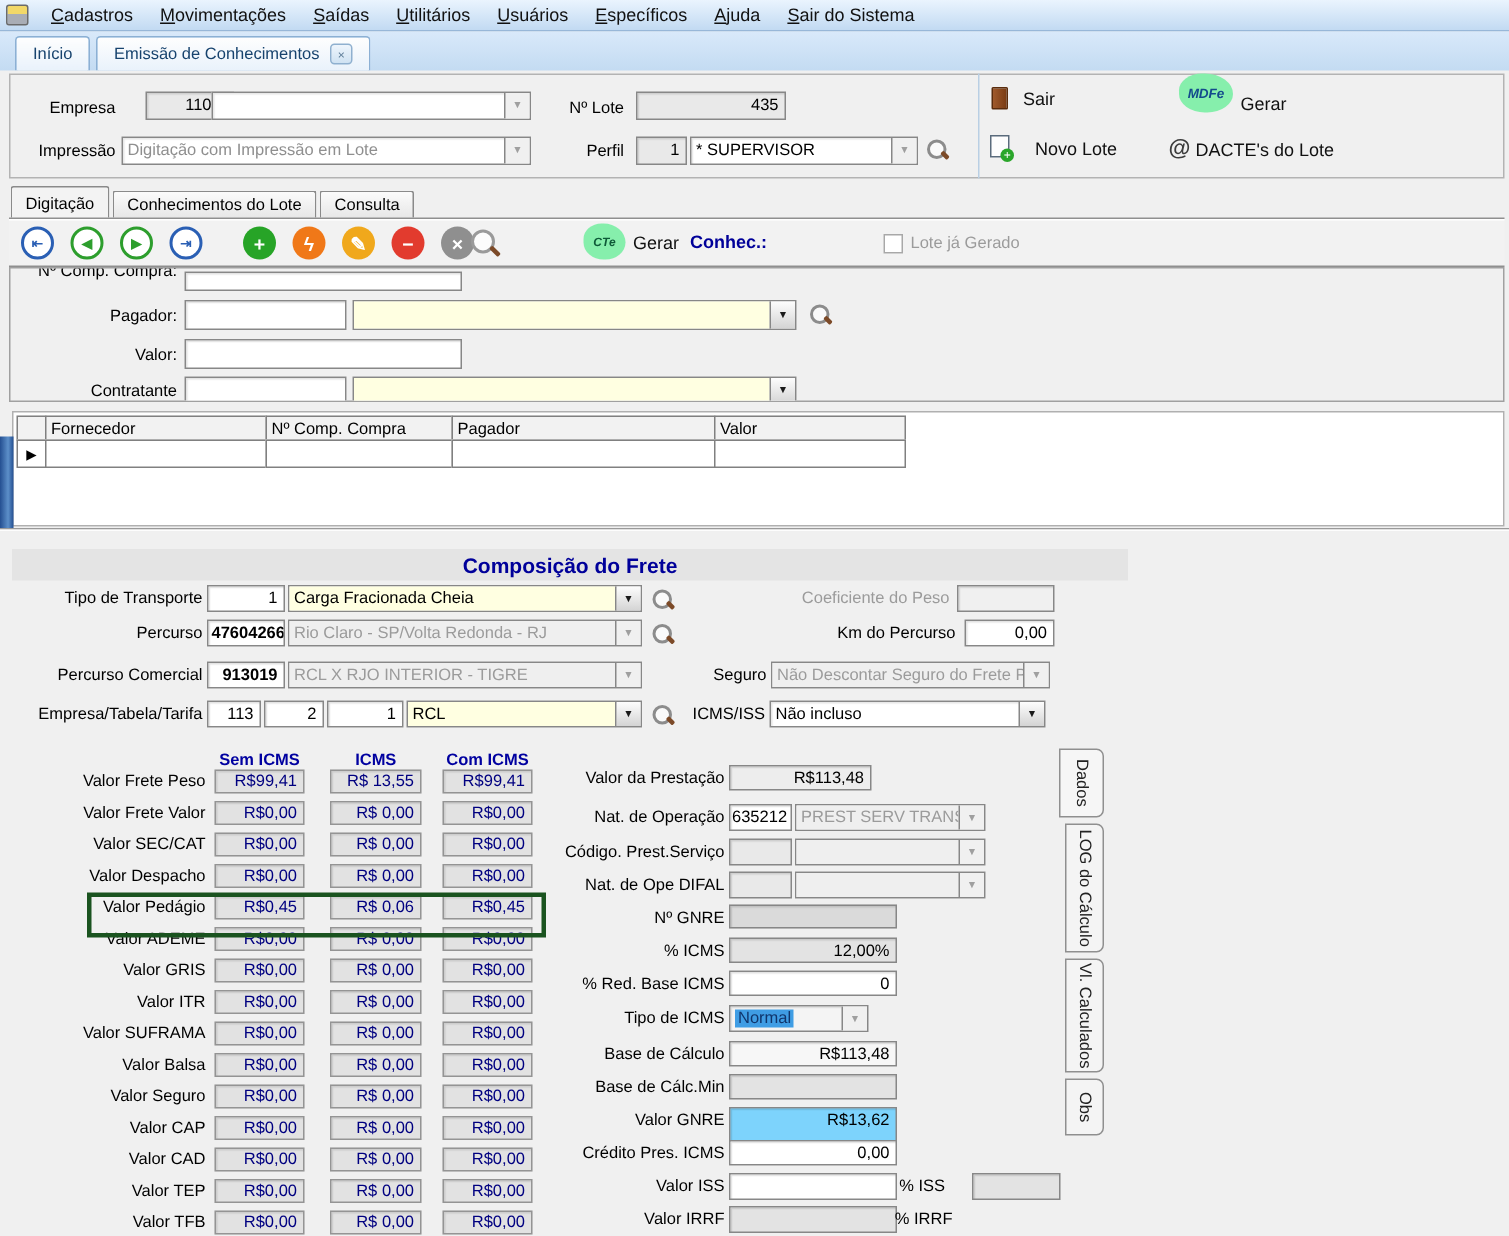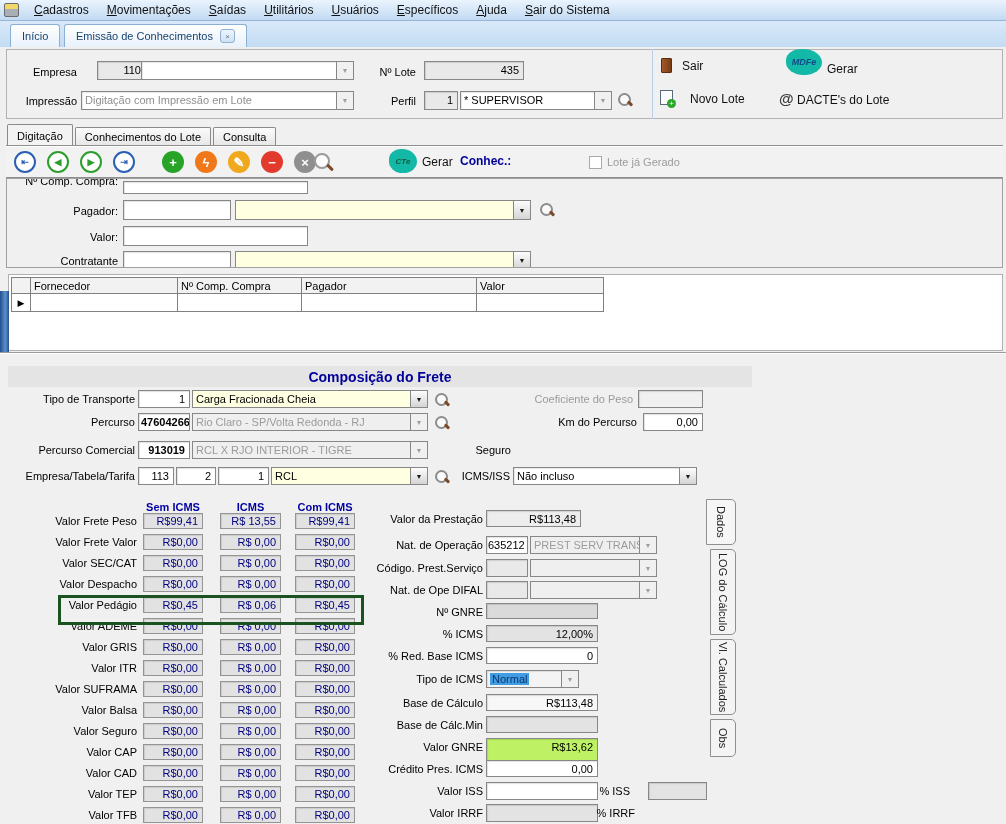--- a/index.html
+++ b/index.html
@@ -60,21 +60,21 @@
   .mag::after { content:""; position:absolute; left:10px; top:10px; width:6px; height:3px;
     background:#7c4a28; transform:rotate(45deg); border-radius:1px; }
 
   
   .hbtn-label { position:absolute; font-size:12px; color:#111; white-space:nowrap; }
   .door-icon { position:absolute; width:11px; height:15px; background:linear-gradient(90deg,#a05a2c,#7a3c14);
     border:1px solid #5a2c0c; border-radius:1px; }
   .doc-icon { position:absolute; width:13px; height:15px; background:#fdfdfd; border:1px solid #5a6b7c; }
   .doc-icon::after { content:"+"; position:absolute; right:-4px; bottom:-4px; width:9px; height:9px;
     background:#2aa62a; color:#fff; border-radius:50%; font-size:8px; line-height:9px; text-align:center; }
-  .blob { position:absolute; border-radius:45% 55% 50% 50%; background:#14b8a6;
+  .blob { position:absolute; border-radius:45% 55% 50% 50%; background:#86efac;
     display:flex; align-items:center; justify-content:center;
     font-style:italic; font-weight:bold; color:#134a8c; }
   .at-icon { position:absolute; font-size:15px; font-weight:bold; color:#3c3c3c; }
 
   
   #subtabs { position:absolute; left:7px; top:123px; height:23px; display:flex; align-items:flex-end; }
   .subtab { border:1px solid #8a8a8a; border-bottom:none; background:linear-gradient(#fbfbfb,#e6e6e6);
     padding:3px 9px 3px; margin-right:2px; border-radius:2px 2px 0 0; font-size:11px; }
   .subtab.active { background:#f3f3f3; padding-top:5px; padding-bottom:4px; }
 
@@ -290,20 +290,24 @@
   <div class="lbl" style="left:530px; top:416px; width:107px;">Km do Percurso</div>
   <div class="fld right" style="left:643px; top:413px; width:60px; height:18px;">0,00</div>
 
   <div class="lbl" style="left:0; top:444px; width:135px;">Percurso Comercial</div>
   <div class="fld right b" style="left:138px; top:441px; width:52px; height:18px;">913019</div>
   <div class="combo gray disarrow" style="left:192px; top:441px; width:236px; height:18px;">
       <div class="ct">RCL X RJO INTERIOR - TIGRE</div>
       <div class="ca"></div>
     </div>
   <div class="lbl" style="left:460px; top:444px; width:51px;">Seguro</div>
+  <div class="combo gray disarrow" style="left:514px; top:441px; width:186px; height:18px;">
+      <div class="ct">Não Descontar Seguro do Frete P</div>
+      <div class="ca"></div>
+    </div>
 
   <div class="lbl" style="left:0; top:470px; width:135px;">Empresa/Tabela/Tarifa</div>
   <div class="fld right" style="left:138px; top:467px; width:36px; height:18px;">113</div>
   <div class="fld right" style="left:176px; top:467px; width:40px; height:18px;">2</div>
   <div class="fld right" style="left:218px; top:467px; width:51px; height:18px;">1</div>
   <div class="combo yellow" style="left:271px; top:467px; width:157px; height:18px;">
       <div class="ct">RCL</div>
       <div class="ca"></div>
     </div>
   <div class="mag" style="left:434px; top:469px;"></div>
@@ -419,21 +423,21 @@
       <div class="ca"></div>
     </div>
 
   <div class="lbl" style="left:350px; top:697px; width:133px;">Base de Cálculo</div>
   <div class="fld right" style="left:486px; top:694px; width:112px; height:17px; background:#f7f7f7;">R$113,48</div>
 
   <div class="lbl" style="left:350px; top:719px; width:133px;">Base de Cálc.Min</div>
   <div class="fld right" style="left:486px; top:716px; width:112px; height:17px; background:#e3e3e3;"></div>
 
   <div class="lbl" style="left:350px; top:741px; width:133px;">Valor GNRE</div>
-  <div class="fld right" style="left:486px; top:738px; width:112px; height:30px; background:#bef264;">R$13,62</div>
+  <div class="fld right" style="left:486px; top:738px; width:112px; height:30px; background:#7dd3fc;">R$13,62</div>
 
   <div class="lbl" style="left:350px; top:763px; width:133px;">Crédito Pres. ICMS</div>
   <div class="fld right" style="left:486px; top:760px; width:112px; height:17px;">0,00</div>
 
   <div class="lbl" style="left:350px; top:785px; width:133px;">Valor ISS</div>
   <div class="fld right" style="left:486px; top:782px; width:112px; height:18px;"></div>
   <div class="lbl" style="left:595px; top:785px; width:35px;">% ISS</div>
   <div class="fld right" style="left:648px; top:782px; width:59px; height:18px; background:#e3e3e3;"></div>
 
   <div class="lbl" style="left:350px; top:807px; width:133px;">Valor IRRF</div>

